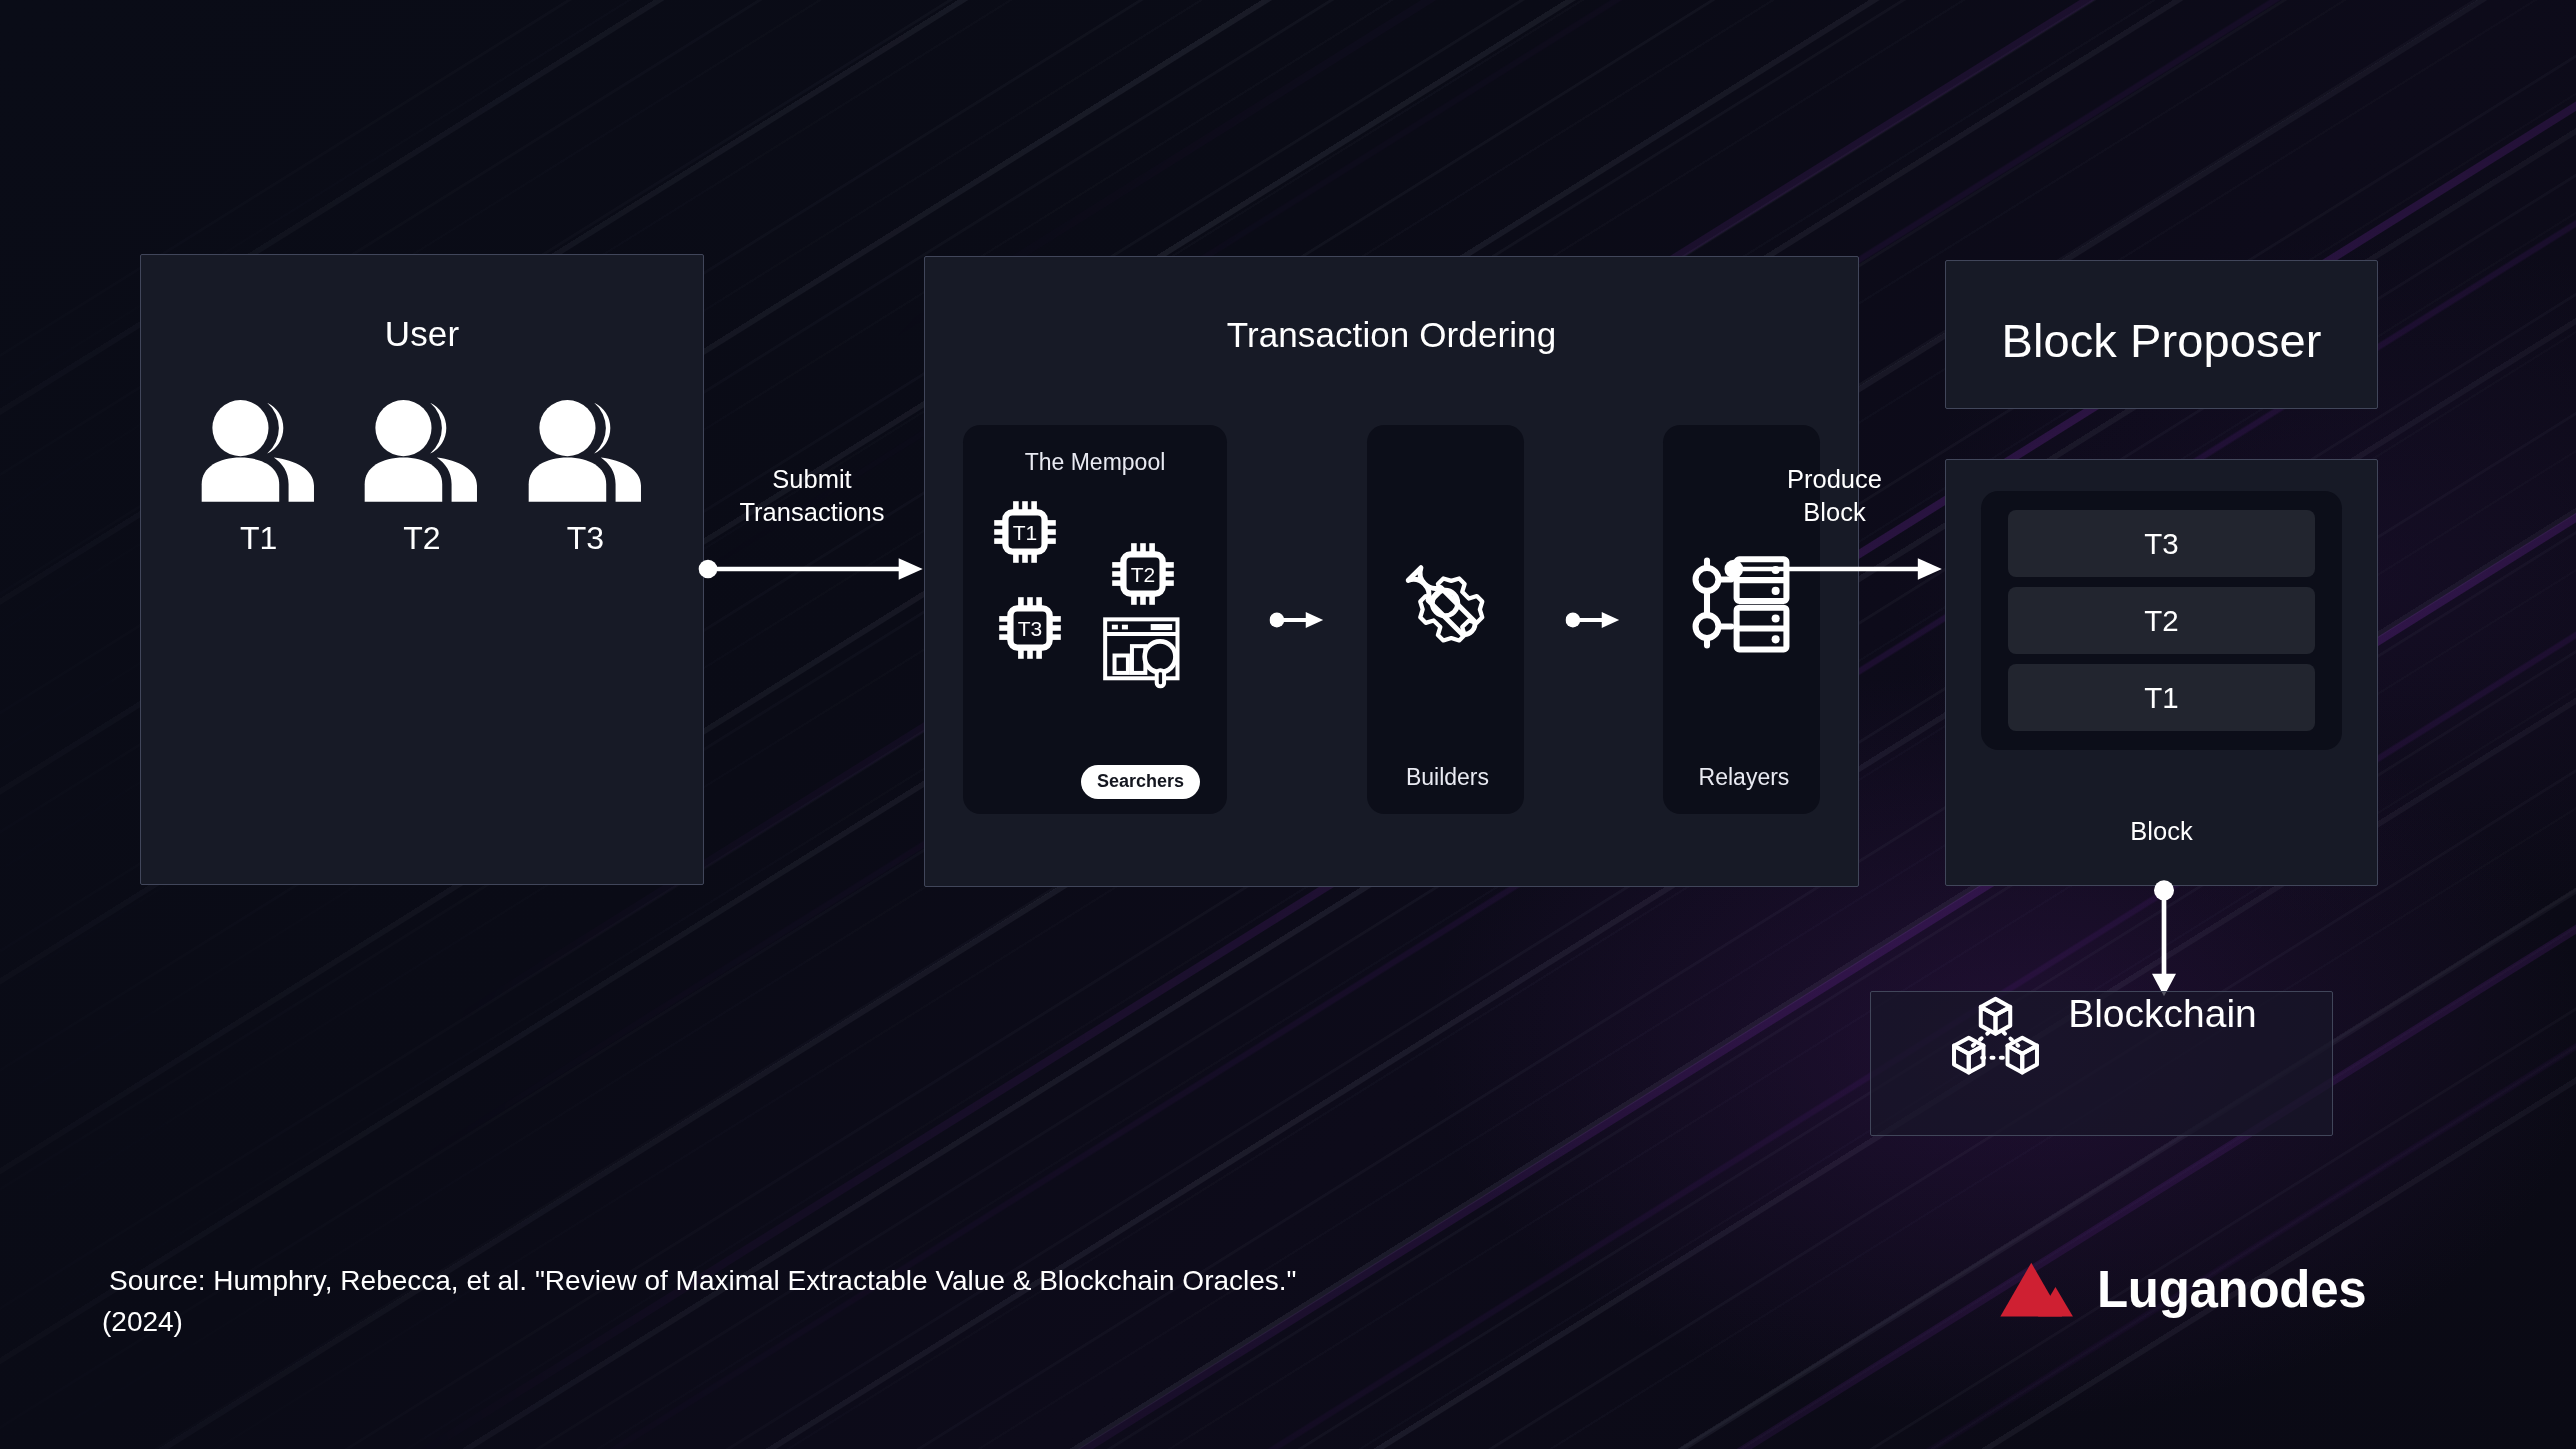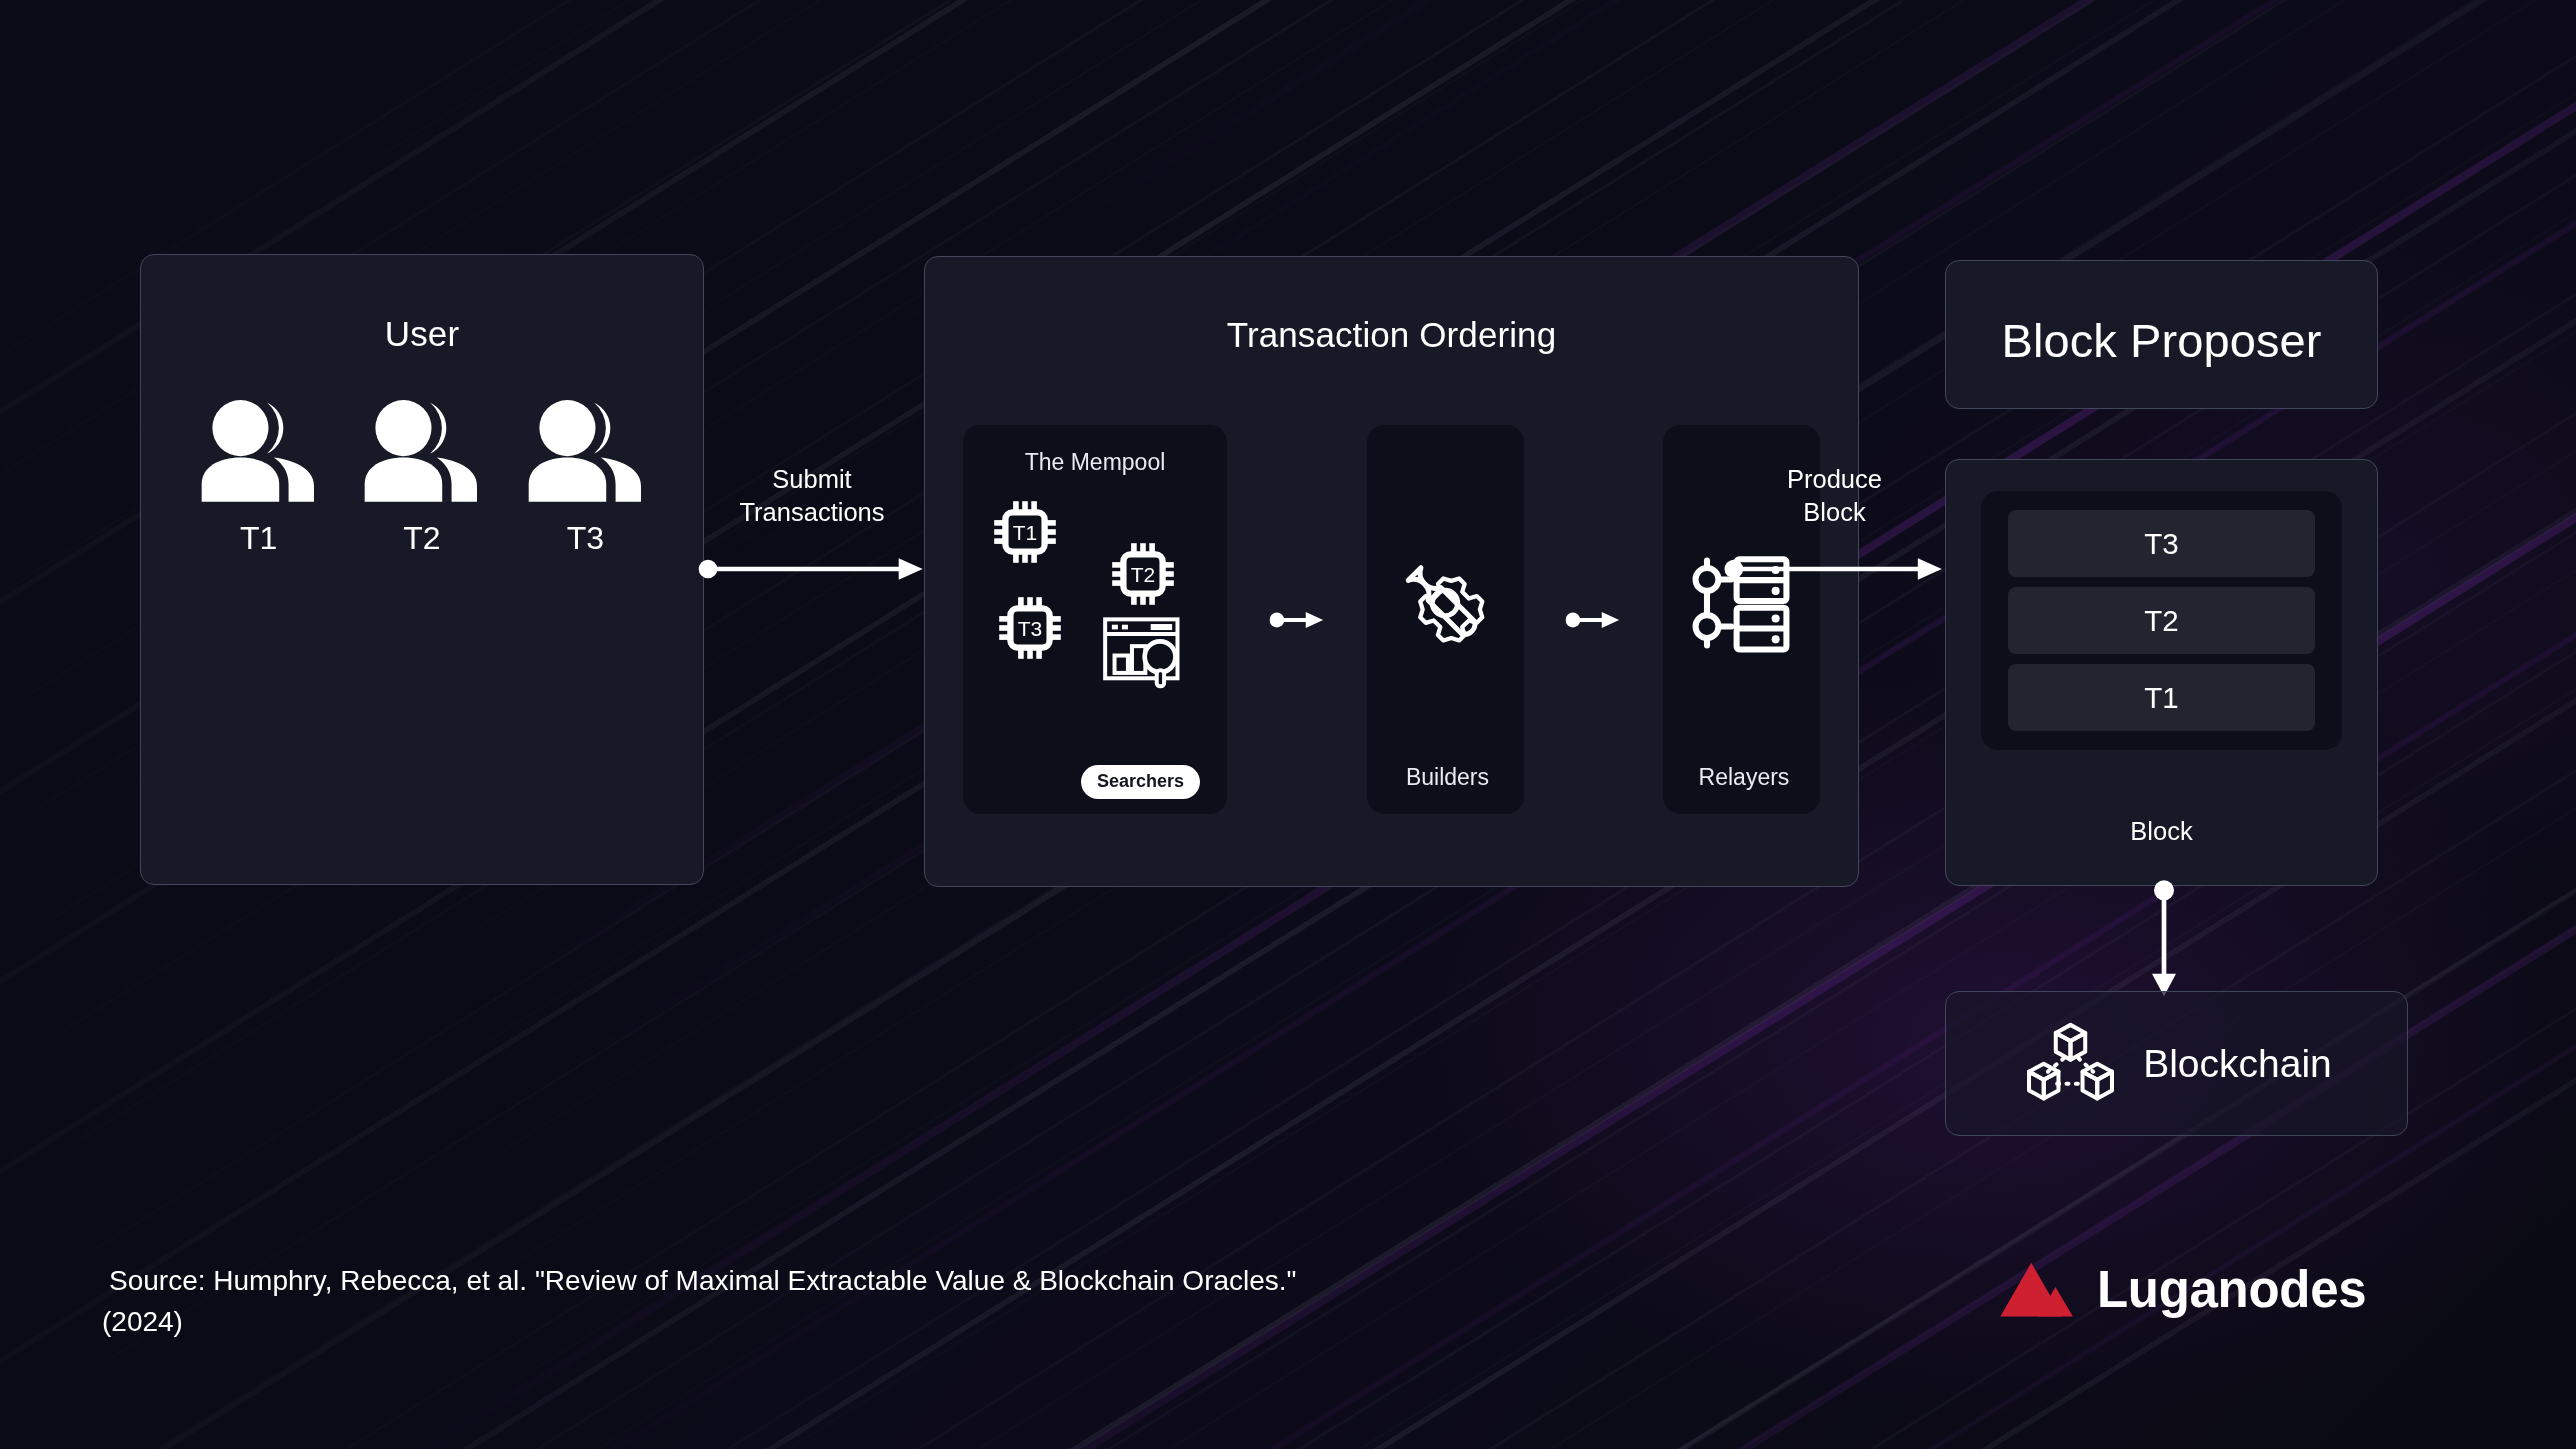--- a/index.html
+++ b/index.html
@@ -83,21 +83,21 @@
     );
     -webkit-mask-image: linear-gradient(120deg, transparent 8%, rgba(0,0,0,0.9) 48%, rgba(0,0,0,0.35) 100%);
             mask-image: linear-gradient(120deg, transparent 8%, rgba(0,0,0,0.9) 48%, rgba(0,0,0,0.35) 100%);
   }
 
   
   .card {
     position: absolute;
     background: #171a26;
     border: 0.7px solid #41465a;
-    border-radius: 14px;
+    border-radius: 2px;
   }
 
   .card-title {
     color: #ffffff;
     font-size: 35px;
     font-weight: 400;
     text-align: center;
     letter-spacing: 0.1px;
   }
 
@@ -227,24 +227,24 @@
     position: absolute;
     left: 0; right: 0;
     bottom: 39px;
     text-align: center;
     color: #ffffff;
     font-size: 25.5px;
   }
 
   
   #blockchain-card {
-    left: 1945px; top: 991px; width: 463px; height: 145px;
+    left: 1870px; top: 991px; width: 463px; height: 145px;
     background: rgba(24,22,40,0.72);
     display: flex;
-    align-items: center;
+    align-items: flex-start;
     justify-content: center;
     gap: 23px;
   }
   .blockchain-label { color: #ffffff; font-size: 39px; font-weight: 400; }
 
   
   .arrow-group { position: absolute; }
   .arrow-caption {
     position: absolute;
     left: 50%;

